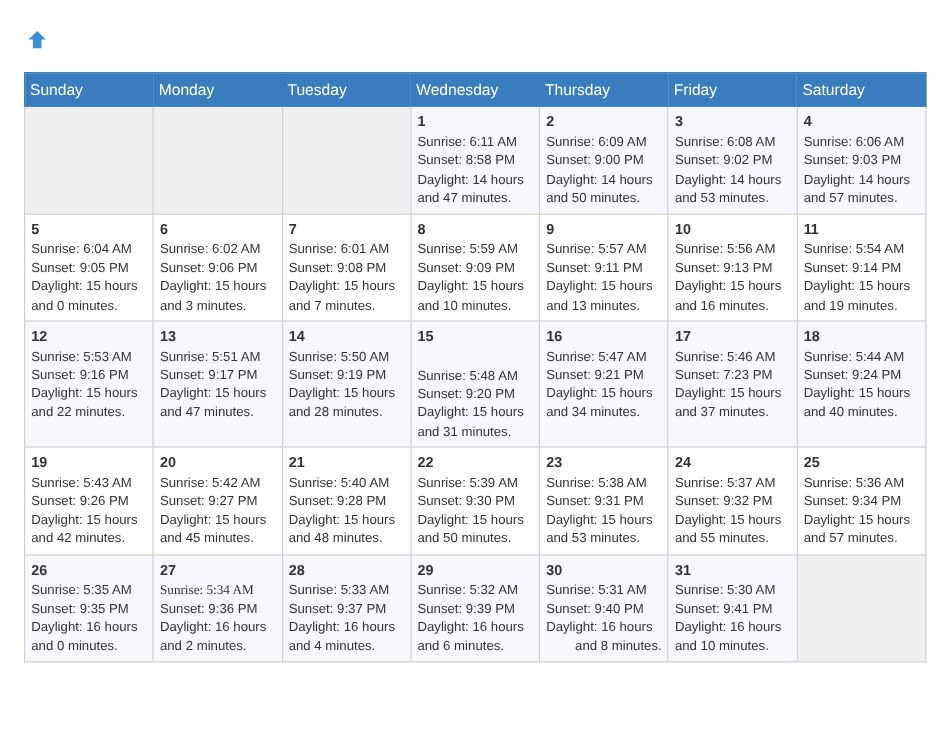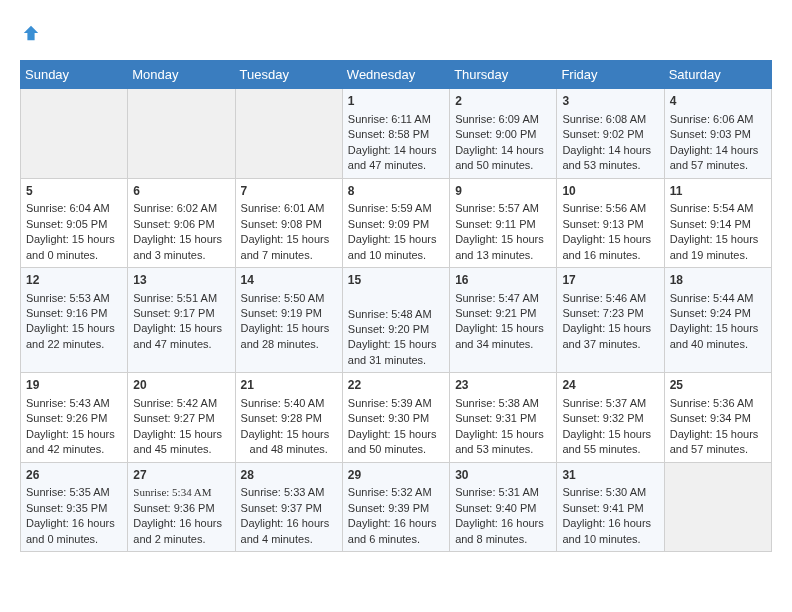--- a/index.html
+++ b/index.html
@@ -265,21 +265,21 @@
           <span style="display: block;">Sunrise: 5:42 AM</span>
           <span style="display: block;">Sunset: 9:27 PM</span>
           <span style="display: block;">Daylight: 15 hours</span>
           <span style="display: block;">and 45 minutes.</span>
         </td>
         <td>
           <span class="day-number">21</span>
           <span style="display: block;">Sunrise: 5:40 AM</span>
           <span style="display: block;">Sunset: 9:28 PM</span>
           <span style="display: block;">Daylight: 15 hours</span>
-          <span style="display: block; text-align: center;">and 48 minutes.</span>
+          <span style="display: block;">and 48 minutes.</span>
         </td>
         <td>
           <span class="day-number">22</span>
           <span style="display: block;">Sunrise: 5:39 AM</span>
           <span style="display: block;">Sunset: 9:30 PM</span>
           <span style="display: block;">Daylight: 15 hours</span>
           <span style="display: block;">and 50 minutes.</span>
         </td>
         <td>
           <span class="day-number">23</span>
@@ -330,21 +330,21 @@
           <span style="display: block;">Sunrise: 5:32 AM</span>
           <span style="display: block;">Sunset: 9:39 PM</span>
           <span style="display: block;">Daylight: 16 hours</span>
           <span style="display: block;">and 6 minutes.</span>
         </td>
         <td>
           <span class="day-number">30</span>
           <span style="display: block;">Sunrise: 5:31 AM</span>
           <span style="display: block;">Sunset: 9:40 PM</span>
           <span style="display: block;">Daylight: 16 hours</span>
-          <span style="display: block;">and 8 minutes.</span>
+          <span style="display: block; text-align: right;">and 8 minutes.</span>
         </td>
         <td>
           <span class="day-number">31</span>
           <span style="display: block;">Sunrise: 5:30 AM</span>
           <span style="display: block;">Sunset: 9:41 PM</span>
           <span style="display: block;">Daylight: 16 hours</span>
           <span style="display: block;">and 10 minutes.</span>
         </td>
         <td class="empty-cell"></td>
       </tr>

